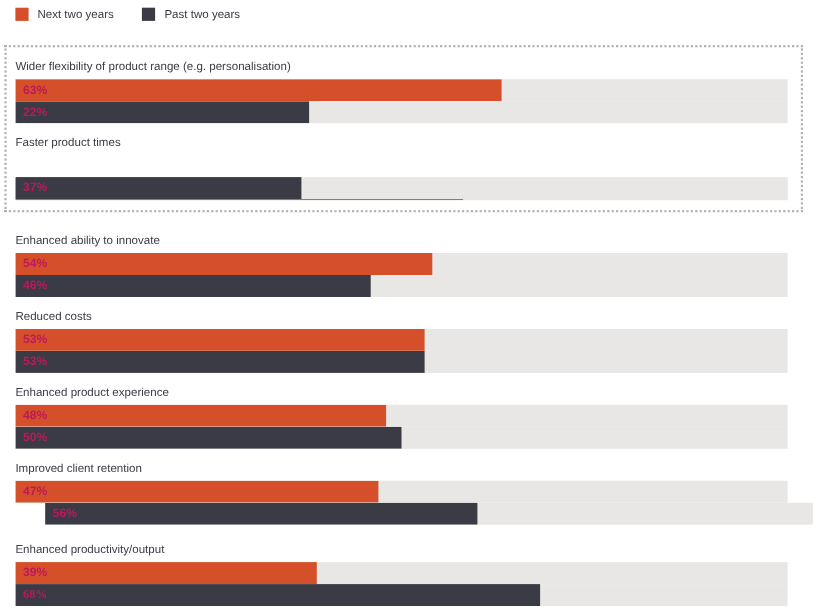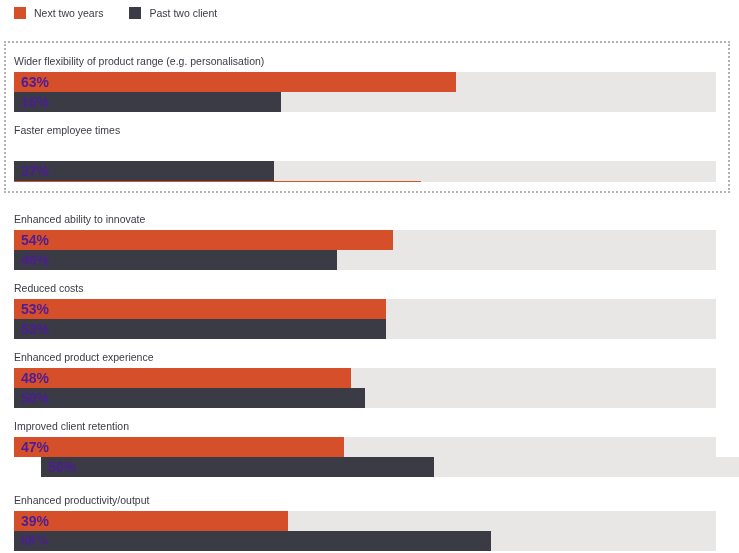--- a/index.html
+++ b/index.html
@@ -99,59 +99,59 @@
   }
   .fill.next { background: #d5502a; }
   .fill.past { background: #3a3b45; }
 
   .value {
     position: absolute;
     left: 7px;
     top: 0;
     height: 20px;
     line-height: 20px;
-    font-size: 14px;
+    font-size: 11px;
     font-weight: bold;
-    color: #4c1d95;
+    color: #be185d;
     white-space: nowrap;
     text-align: right;
   }
 </style>
 </head>
 <body style="background: rgb(255, 255, 255);">
 
 <div id="legend">
   <div class="legend-item">
     <span class="legend-swatch" style="background: rgb(213, 80, 42);"></span>
     <span class="legend-label">Next two years</span>
   </div>
   <div class="legend-item">
     <span class="legend-swatch" style="background: rgb(58, 59, 69);"></span>
-    <span class="legend-label">Past two client</span>
+    <span class="legend-label">Past two years</span>
   </div>
 </div>
 
 <div id="chart">
 
   <div id="highlight-box" style="border-color: rgb(178, 178, 178);"></div>
 
   <div class="group" style="top:28px">
     <div class="bar-label">Wider flexibility of product range (e.g. personalisation)</div>
     <div class="track next" style="background: rgb(232, 231, 229);">
       <div class="fill next" style="width: 63%; background: rgb(213, 80, 42);"></div>
       <span class="value">63%</span>
     </div>
     <div class="track past" style="background: rgb(232, 231, 229);">
       <div class="fill past" style="width: 38%; background: rgb(58, 59, 69);"></div>
-      <span class="value">16%</span>
+      <span class="value">22%</span>
     </div>
   </div>
 
   <div class="group" style="top:97px">
-    <div class="bar-label">Faster employee times</div>
+    <div class="bar-label">Faster product times</div>
     <div class="track next" style="background: rgb(232, 231, 229); margin-top: 21px;">
       <div class="fill next" style="width: 58%; background: rgb(213, 80, 42);"></div>
       <span class="value">58%</span>
     </div>
     <div class="track past" style="background: rgb(232, 231, 229);">
       <div class="fill past" style="width: 37%; background: rgb(58, 59, 69);"></div>
       <span class="value">37%</span>
     </div>
   </div>
 

